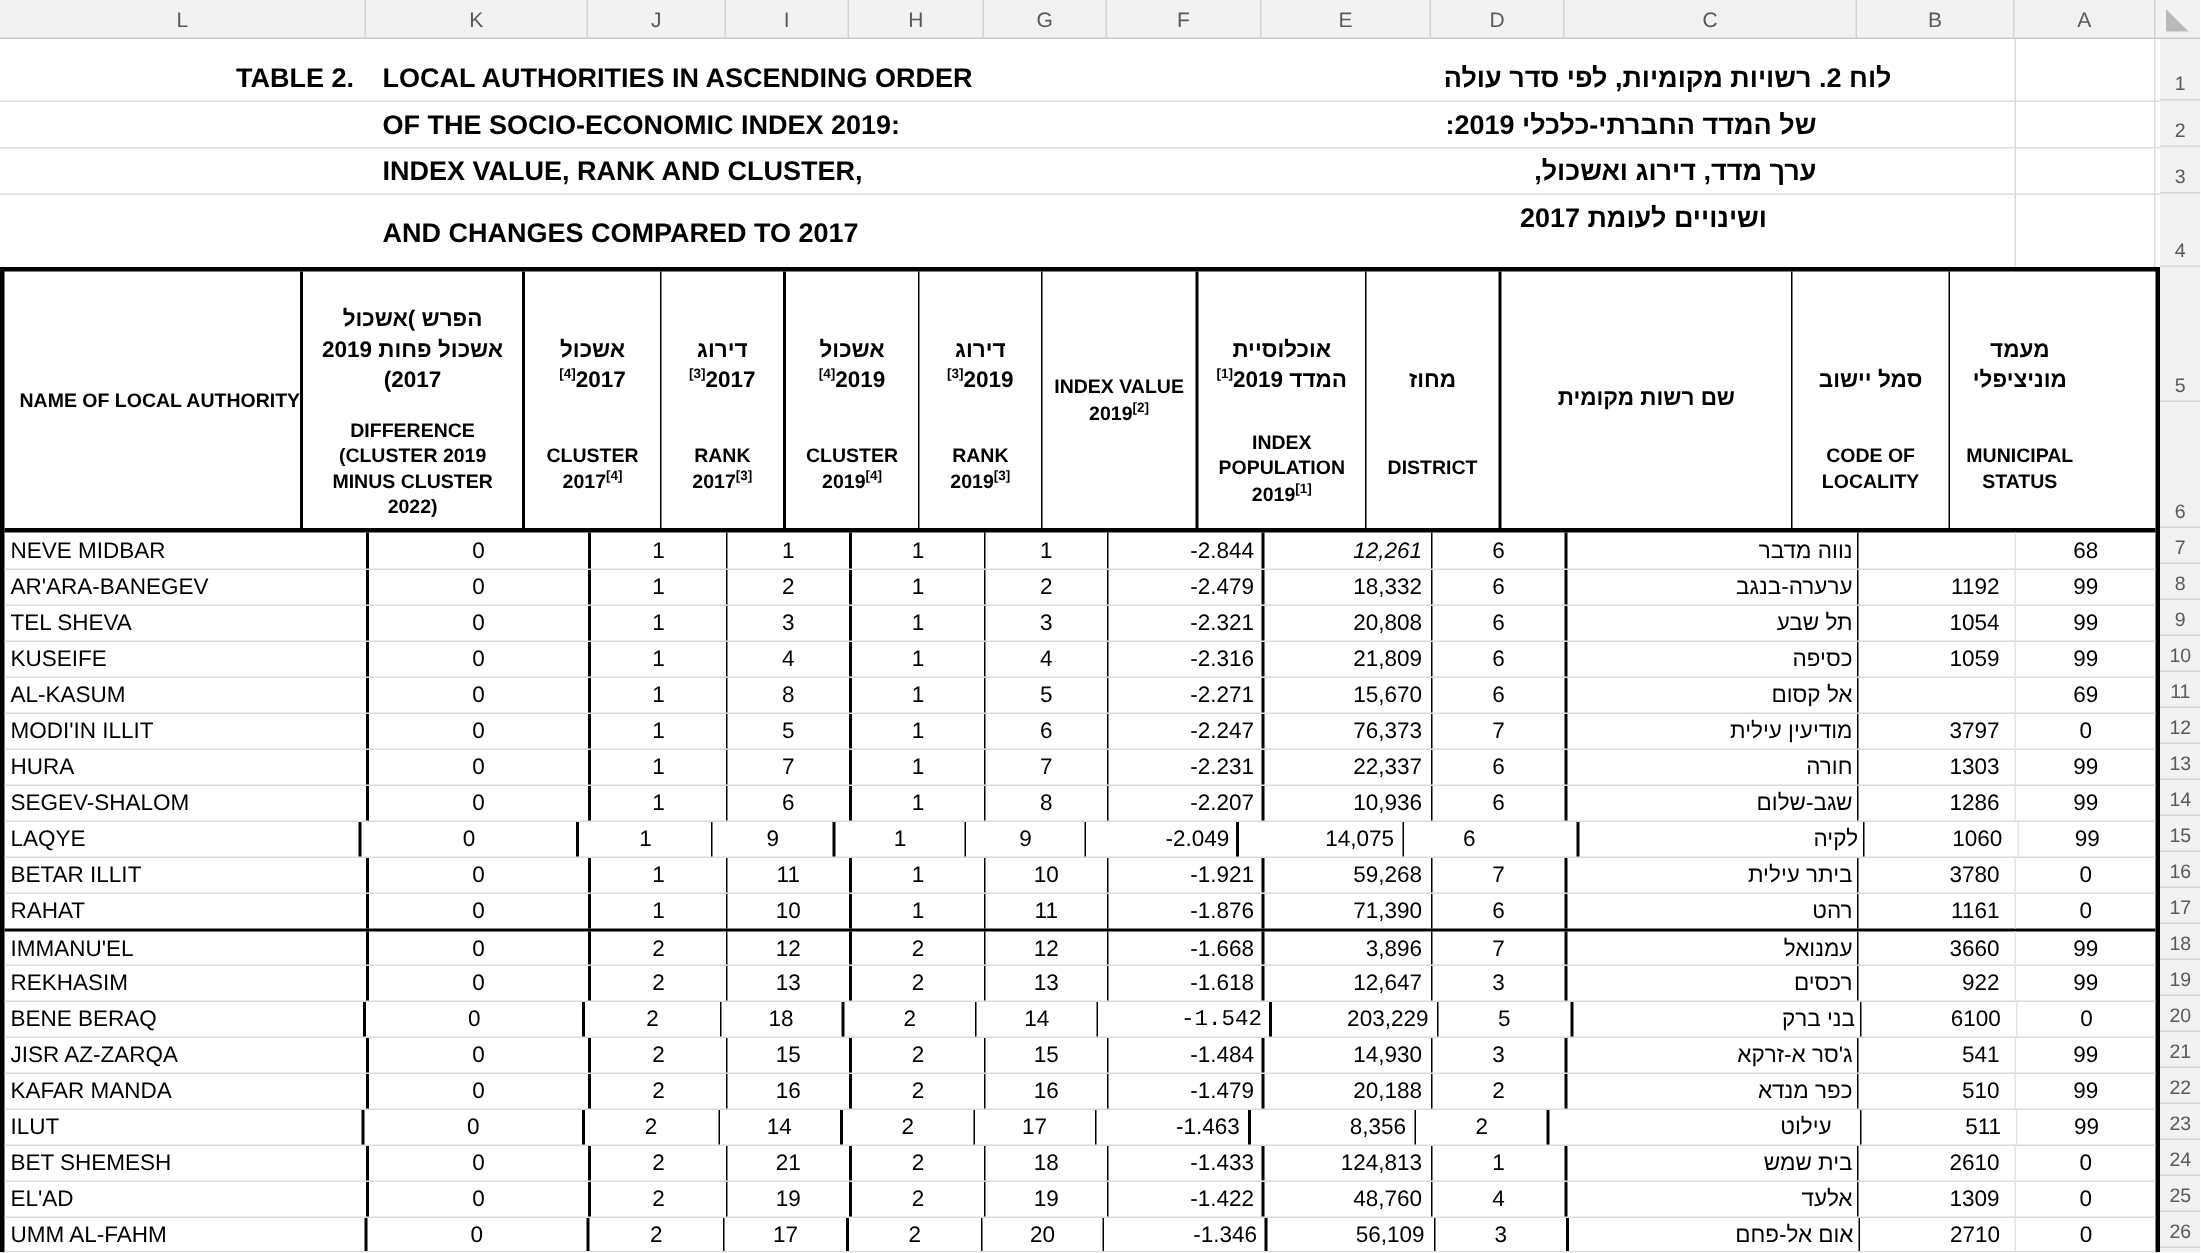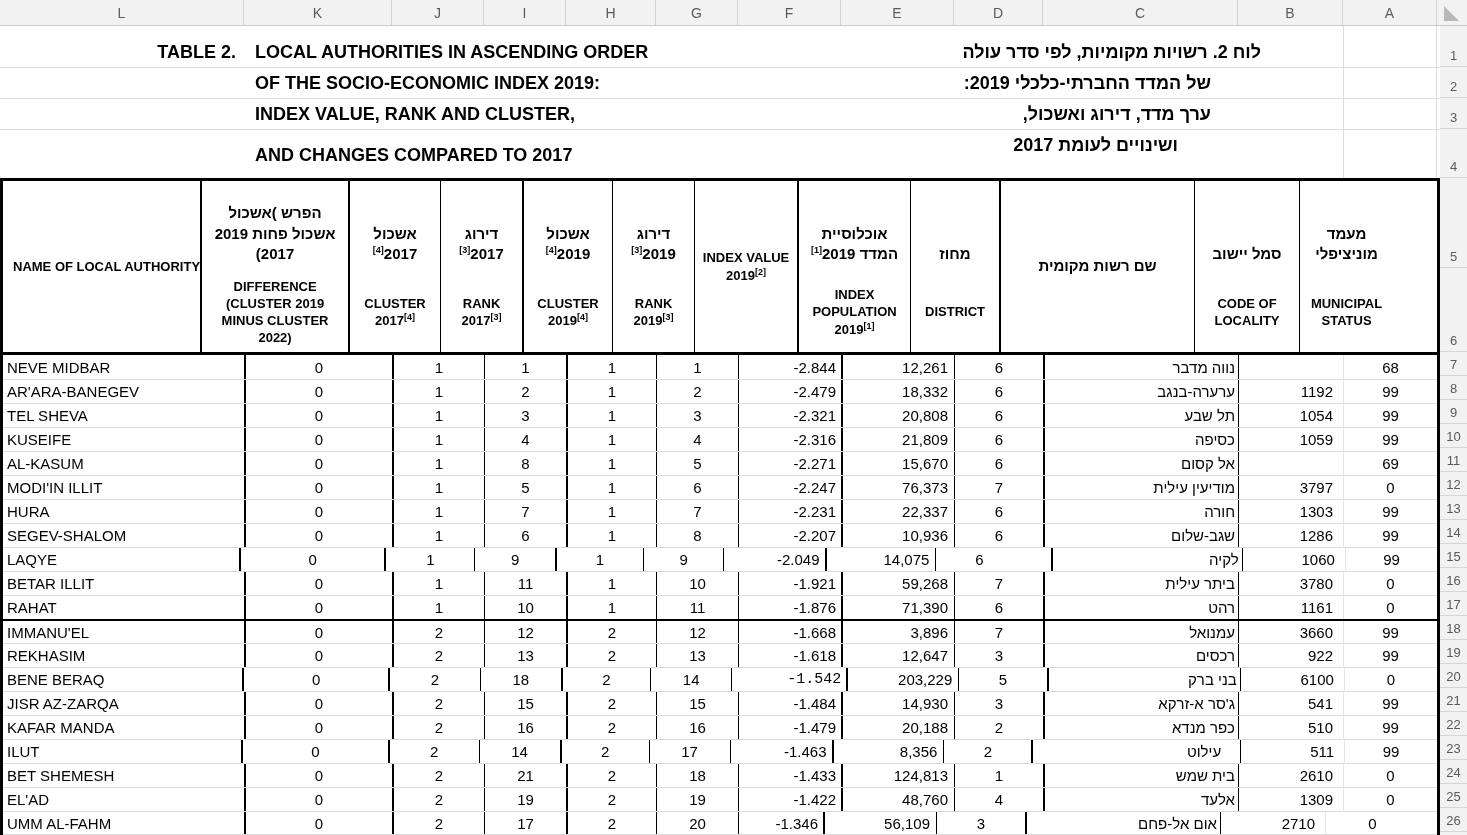--- a/index.html
+++ b/index.html
@@ -50,21 +50,21 @@
   .hline span,.hline sup{unicode-bidi:isolate;}
   .hline sup{font-size:9px;line-height:0;font-weight:bold;}
   #name-hcell{justify-content:center;}
   #name-hcell .nm{font-weight:bold;font-size:13px;padding-left:10px;}
 
   
   .bl1{border-left:1px solid #000;}
   .bl2{border-left:2px solid #000;}
   .blg{border-left:1px solid #e4e4e4;}
 
-  .row{display:flex;height:24px;box-sizing:border-box;}
+  .row{display:flex;height:24px;box-sizing:border-box;justify-content:center;}
   .row + .row{border-top:1px solid #dadada;}
   .row.group-start{border-top:2px solid #000;}
   .row:last-child{border-bottom:1px solid #dadada;}
   .cell{box-sizing:border-box;display:flex;align-items:center;overflow:hidden;
         white-space:nowrap;font-size:15px;}
   .al{justify-content:flex-start;padding-left:4px;}
   .ac{justify-content:center;}
   .ar{justify-content:flex-end;}
   .pr3{padding-right:3px;} .pr5{padding-right:5px;} .pr6{padding-right:6px;} .pr10{padding-right:10px;}
 </style>
@@ -222,21 +222,21 @@
       </div>
     <div id="rows-container">
         <div class="row">
           <div class="cell al " style="width: 241px;">NEVE MIDBAR</div>
           <div class="cell ac bl2" style="width: 148px;">0</div>
           <div class="cell ac bl2" style="width: 92px;">1</div>
           <div class="cell ac bl1" style="width: 82px;">1</div>
           <div class="cell ac bl2" style="width: 90px;">1</div>
           <div class="cell ac bl1" style="width: 82px;">1</div>
           <div class="cell ar pr5 bl1" style="width: 103px;">-2.844</div>
-          <div class="cell ar pr6 bl2" style="width: 113px;">12,261</div>
+          <div class="cell ar pr6 bl2" style="width: 113px; font-style: italic;">12,261</div>
           <div class="cell ac bl1" style="width: 89px;">6</div>
           <div class="cell ar pr3 bl2" style="width: 195px;">
             <span dir="rtl">נווה מדבר</span>
           </div>
           <div class="cell ar pr10 bl1" style="width: 105px;"></div>
           <div class="cell ac blg" style="width: 94px;">68</div>
         </div>
         <div class="row">
           <div class="cell al " style="width: 241px;">AR'ARA-BANEGEV</div>
           <div class="cell ac bl2" style="width: 148px;">0</div>
@@ -525,21 +525,21 @@
           <div class="cell ar pr10 bl1" style="width: 105px;">1309</div>
           <div class="cell ac blg" style="width: 94px;">0</div>
         </div>
         <div class="row">
           <div class="cell al " style="width: 241px;">UMM AL-FAHM</div>
           <div class="cell ac bl2" style="width: 148px;">0</div>
           <div class="cell ac bl2" style="width: 92px;">2</div>
           <div class="cell ac bl1" style="width: 82px;">17</div>
           <div class="cell ac bl2" style="width: 90px;">2</div>
           <div class="cell ac bl1" style="width: 82px;">20</div>
-          <div class="cell ar pr5 bl1" style="width: 85px;">-1.346</div>
+          <div class="cell ar pr5 bl1" style="width: 108px;">-1.346</div>
           <div class="cell ar pr6 bl2" style="width: 113px;">56,109</div>
           <div class="cell ac bl1" style="width: 89px;">3</div>
           <div class="cell ar pr3 bl2" style="width: 195px;">
             <span dir="rtl">אום אל-פחם</span>
           </div>
           <div class="cell ar pr10 bl1" style="width: 105px;">2710</div>
           <div class="cell ac blg" style="width: 94px;">0</div>
         </div>
       </div>
   </div>

